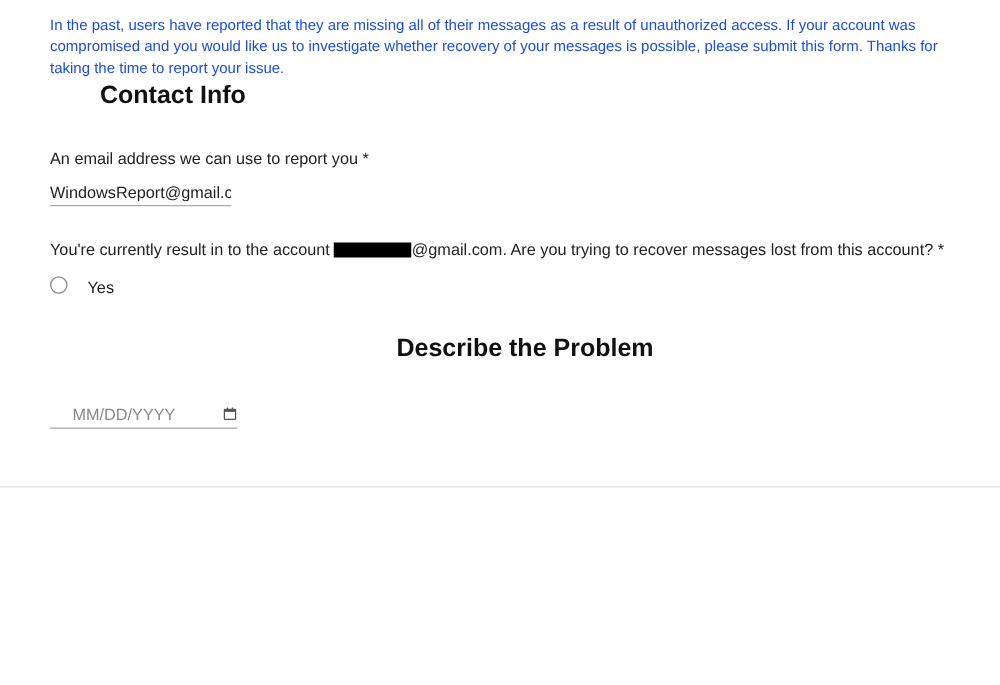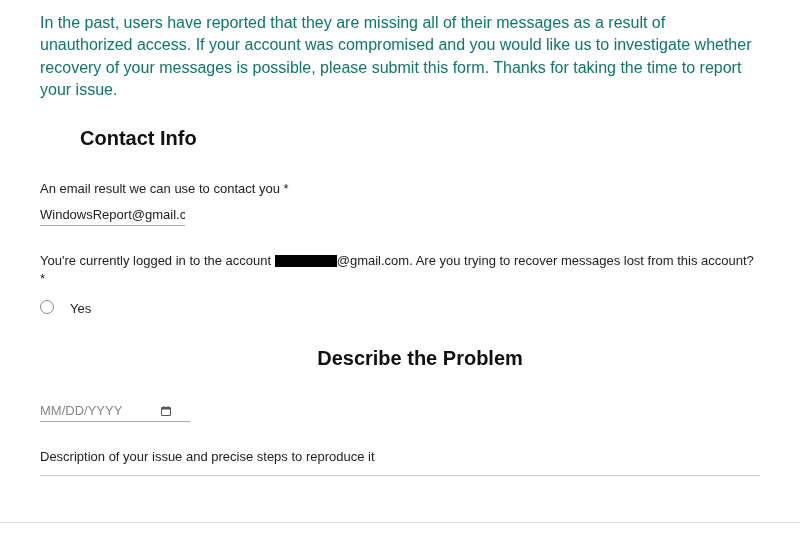--- a/index.html
+++ b/index.html
@@ -8,23 +8,22 @@
       background: #fff;
       color: #222;
       font-size: 13px;
       line-height: 1.4;
       width: 800px;
     }
     .page {
       padding: 12px 40px 20px 40px;
     }
     .intro {
-      font-size: 16px;
-      margin-bottom: 22px;
-      color: #0f766e;
+      font-size: 12px;
+      color: #1d4ed8;
     }
     h2 {
       font-size: 20px;
       font-weight: bold;
       margin-bottom: 28px;
       color: #111;
       margin-left: 40px;
     }
     .field {
       margin-bottom: 26px;
@@ -42,21 +41,21 @@
       width: 145px;
       background: transparent;
       outline: none;
       color: #222;
     }
     .date-input-wrap {
       display: inline-flex;
       align-items: center;
       border-bottom: 1px solid #aaa;
       width: 150px;
-      justify-content: flex-start;
+      justify-content: flex-end;
     }
     .date-input {
       border: none;
       padding: 3px 0;
       font-size: 13px;
       width: 120px;
       background: transparent;
       outline: none;
       color: #888;
     }
@@ -115,27 +114,27 @@
   </style>
 </head>
 <body>
 
 <div class="page">
   <p class="intro">In the past, users have reported that they are missing all of their messages as a result of unauthorized access. If your account was compromised and you would like us to investigate whether recovery of your messages is possible, please submit this form. Thanks for taking the time to report your issue.</p>
 
   <h2>Contact Info</h2>
 
   <div class="field">
-    <div class="field-label">An email result we can use to contact you *</div>
+    <div class="field-label">An email address we can use to report you *</div>
     <input type="text" class="text-input" value="WindowsReport@gmail.com" style="">
   </div>
 
   <div class="field">
     <div class="logged-in-line">
-      <span>You're currently logged in to the account </span><span class="redacted"></span><span>@gmail.com</span><span>. Are you trying to recover messages lost from this account? *</span>
+      <span>You're currently result in to the account </span><span class="redacted"></span><span>@gmail.com</span><span>. Are you trying to recover messages lost from this account? *</span>
     </div>
     <div class="radio-group">
       <div class="radio-option">
         <span class="radio-circle"></span>
         <span class="radio-label">Yes</span>
       </div>
     </div>
   </div>
 
   <h2 class="section2">Describe the Problem</h2>
@@ -145,22 +144,18 @@
       <input type="text" class="date-input" placeholder="MM/DD/YYYY" style="">
       <svg class="cal-icon" viewBox="0 0 24 24">
         <rect x="3" y="5" width="18" height="16" rx="1" fill="none" stroke="#555" stroke-width="2"></rect>
         <rect x="3" y="5" width="18" height="4" fill="#555"></rect>
         <rect x="7" y="2" width="2" height="5" fill="#555"></rect>
         <rect x="15" y="2" width="2" height="5" fill="#555"></rect>
       </svg>
     </div>
   </div>
 
-  <div class="field">
-    <div class="field-label">Description of your issue and precise steps to reproduce it</div>
-    <div class="desc-line"></div>
-  </div>
 </div>
 
 <div class="bottom-bar">
   
   
 </div>
 
 </body></html>

